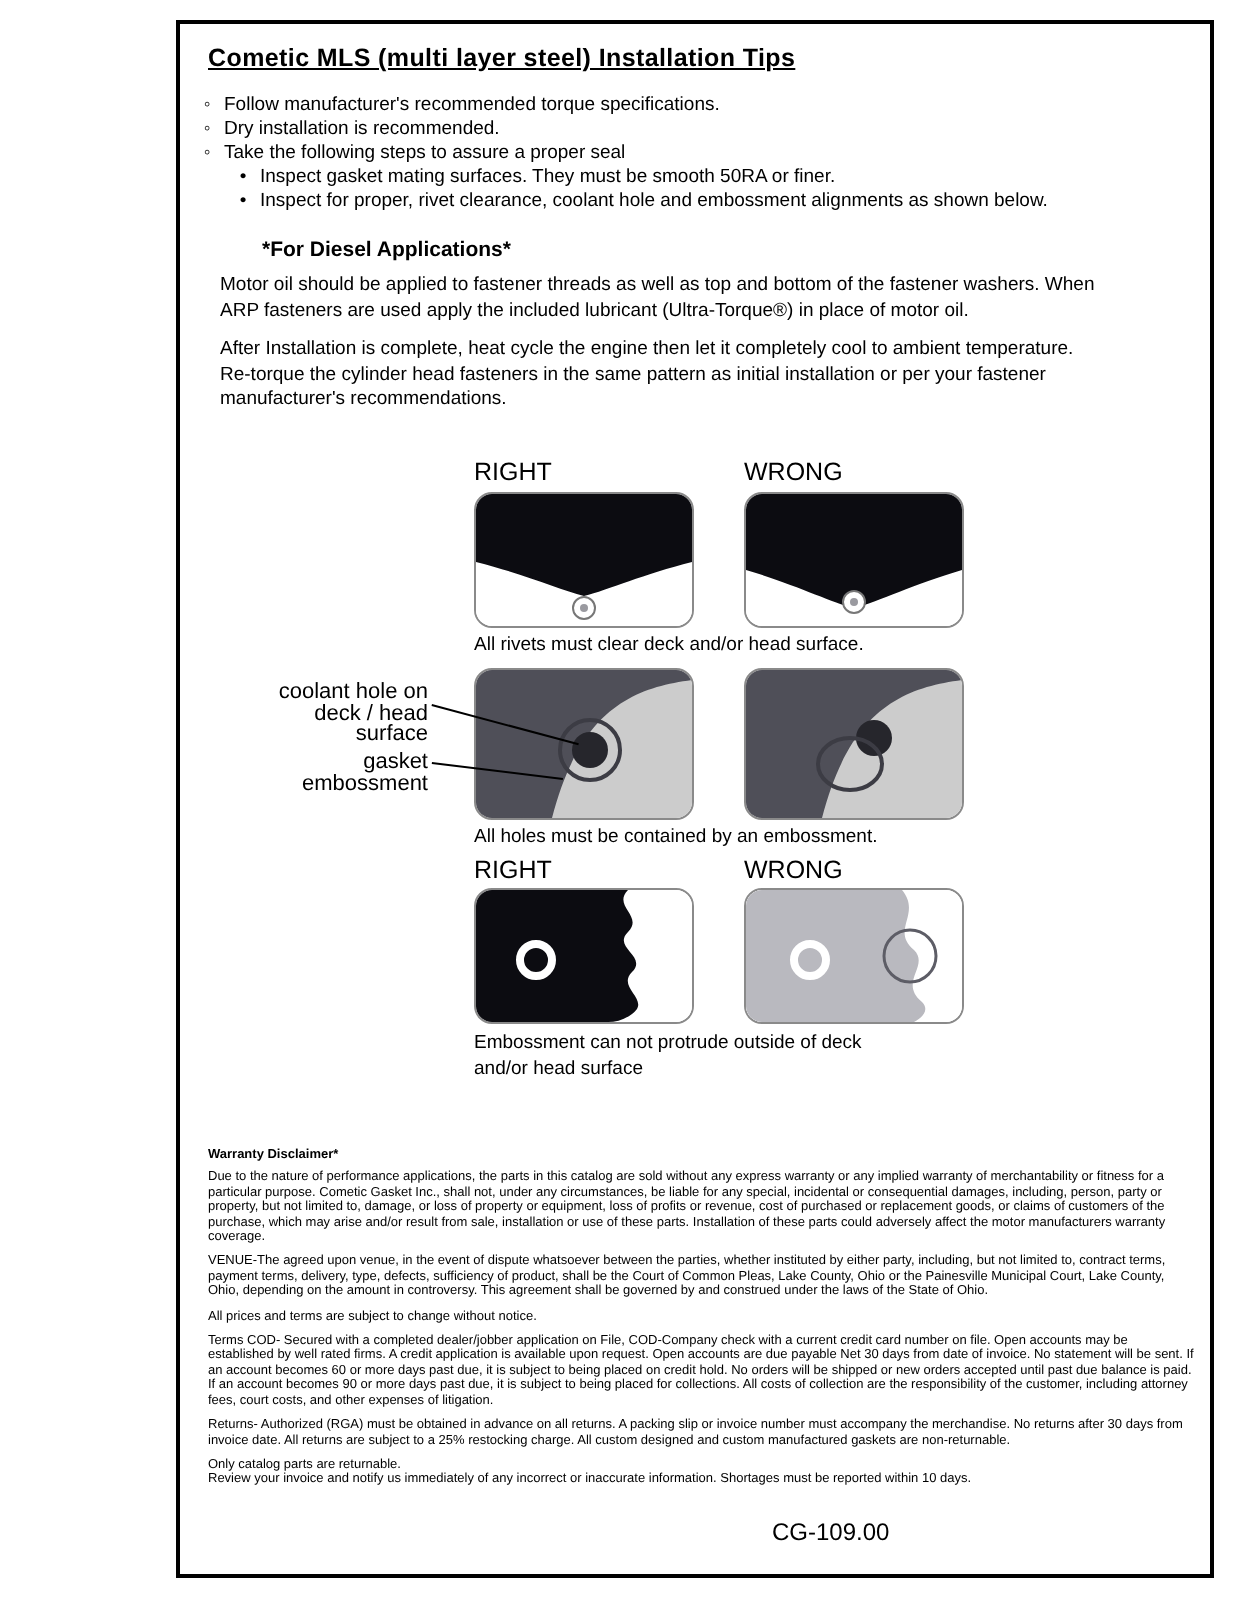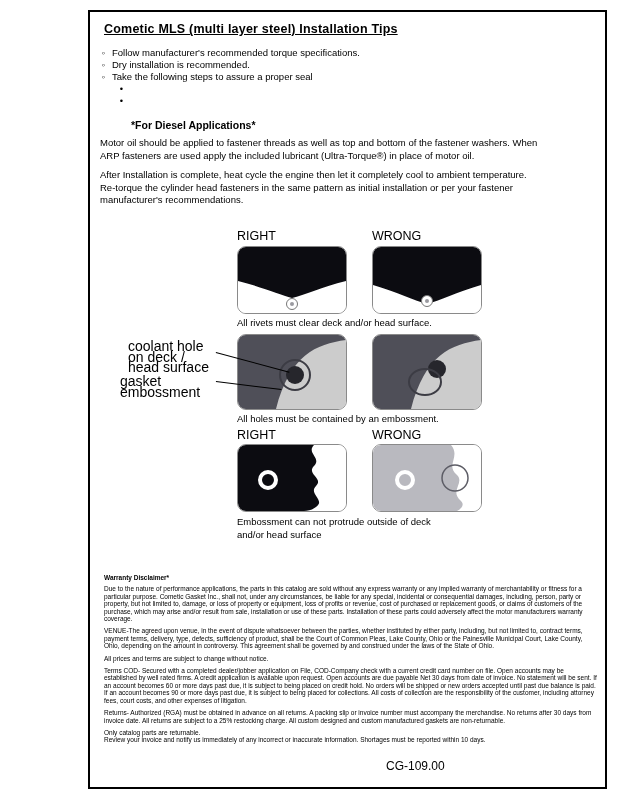--- a/index.html
+++ b/index.html
@@ -6,29 +6,29 @@
   html,body { background:#ffffff; }
   body { font-family:"Liberation Sans", sans-serif; color:#000; }
   .page { position:relative; width:618px; height:800px; background:#ffffff; overflow:hidden; }
   .frame { position:absolute; left:88px; top:10px; width:519px; height:779px; border:2px solid #000; }
   .title { position:absolute; left:104px; top:22px; font-size:12.5px; font-weight:bold; text-decoration:underline; letter-spacing:.2px; }
   .tips { position:absolute; left:100px; top:47px; width:492px; font-size:9.5px; }
   .tip { display:flex; gap:5px; line-height:12px; }
   .tip.sub { margin-left:18px; }
   .mk { width:7px; text-align:center; flex:0 0 auto; }
   .h2 { position:absolute; left:110px; top:119px; font-size:10.5px; font-weight:bold;margin-left:21px; }
-  .para { position:absolute; left:100px; font-size:9.5px; line-height:12.5px; width:442px; }
+  .para { position:absolute; left:110px; font-size:9.5px; line-height:12.5px; width:442px; }
   #para1 { top:137px; }
   #para2 { top:169px; }
   #note  { top:211px; width:470px; }
   .dlabel { position:absolute; width:110px; font-size:12.5px; }
   .dimg { position:absolute; width:110px; border:1px solid #8a8a8a; border-radius:9px; overflow:hidden; background:#fff; }
   .dimg svg { display:block; }
   .caption { position:absolute; font-size:9.5px; line-height:12.5px; }
-  .sidelabel { position:absolute; font-size:14px; line-height:10.5px; }
+  .sidelabel { position:absolute; font-size:11px; line-height:10.5px; text-align:right; }
   .conn { position:absolute; height:1px; background:#000; transform-origin:0 0; }
   #conn1 { left:216px; top:352px; width:76px; transform:rotate(15deg); }
   #conn2 { left:216px; top:381px; width:66px; transform:rotate(7deg); }
   .disclaimer { position:absolute; left:104px; top:574px; width:494px; font-size:6.5px; line-height:7.4px; }
   .disclaimer .dh { font-weight:bold; margin-bottom:4px; }
   .disclaimer p { margin-bottom:5px; }
   .disclaimer p.tight { margin-bottom:0; }
   .footer { position:absolute; left:386px; top:759px; font-size:12px; }
 </style>
 </head>
@@ -48,23 +48,25 @@
     <div class="tip">
       <span class="mk">◦</span>
       <span>Dry installation is recommended.</span>
     </div>
     <div class="tip">
       <span class="mk">◦</span>
       <span>Take the following steps to assure a proper seal</span>
     </div>
     <div class="tip sub">
       <span class="mk">•</span>
+      <span>Inspect gasket mating surfaces.  They must be smooth 50RA or finer.</span>
     </div>
     <div class="tip sub">
       <span class="mk">•</span>
+      <span>Inspect for proper, rivet clearance, coolant hole and embossment alignments as shown below.</span>
     </div>
   </div>
 
   <div class="h2">*For Diesel Applications*</div>
   <div class="para" id="para1">Motor oil should be applied to fastener threads as well as top and bottom of the fastener washers. When ARP fasteners are used apply the included lubricant (Ultra-Torque®) in place of motor oil.</div>
   <div class="para" id="para2">After Installation is complete, heat cycle the engine then let it completely cool to ambient temperature. Re-torque the cylinder head fasteners in the same pattern as initial installation or per your fastener manufacturer's recommendations.</div>
 
   <div class="dlabel" style="left:237px; top:229px;">RIGHT</div>
   <div class="dlabel" style="left:372px; top:229px;">WRONG</div>
 

